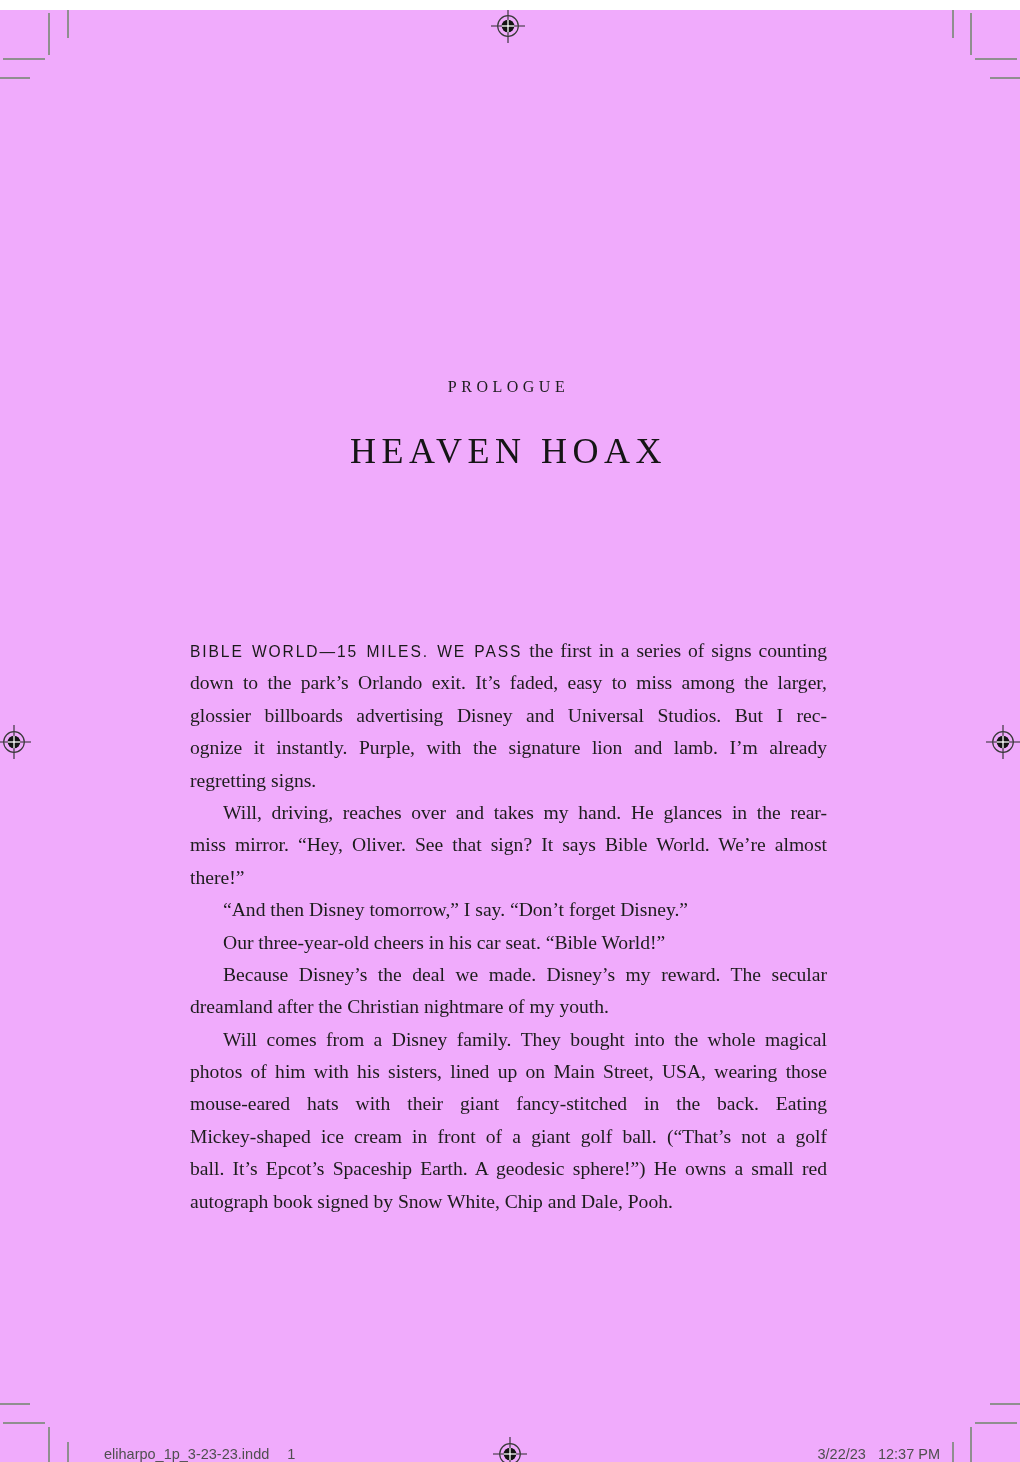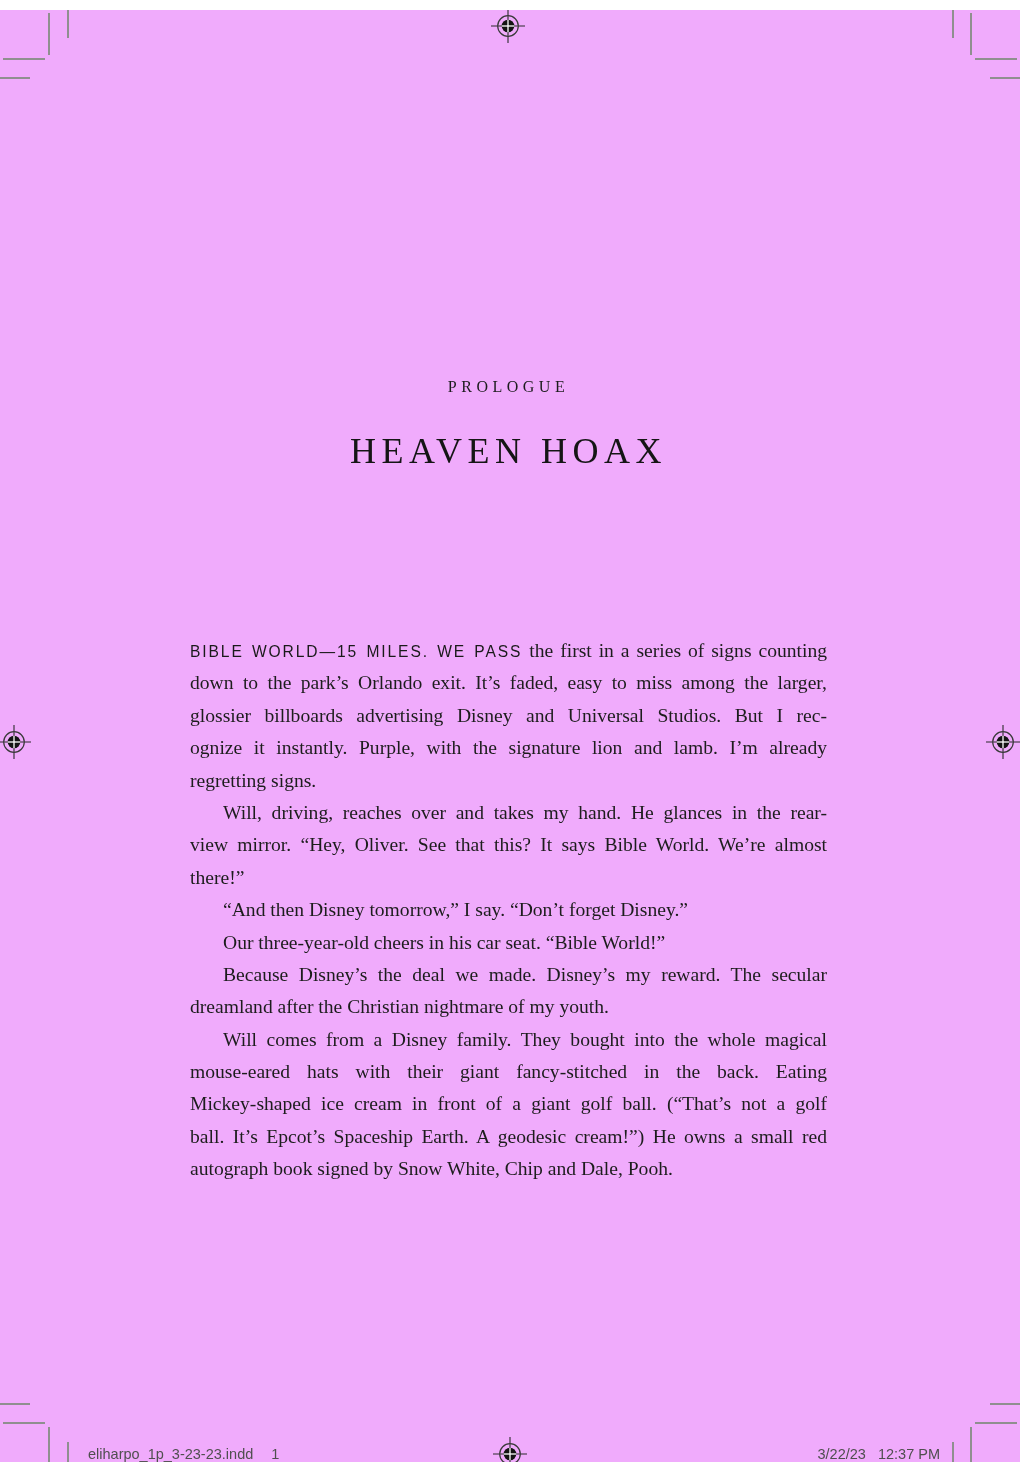--- a/index.html
+++ b/index.html
@@ -64,21 +64,21 @@
 
   
   .slug {
     position: absolute;
     top: 1436px;
     font-family: "Liberation Sans", sans-serif;
     font-size: 14.5px;
     color: #4f4f4f;
     white-space: nowrap;
   }
-  .slug-left { left: 88px; }
+  .slug-left { left: 104px; }
   .slug-right { right: 80px; }
   .slug .gap-wide { display: inline-block; width: 18px; }
   .slug .gap { display: inline-block; width: 12px; }
 </style>
 </head>
 <body>
 
 <div class="canvas">
 
   <div class="regmark" style="left:490px; top:-2px;">
@@ -145,29 +145,30 @@
   <div class="kicker">PROLOGUE</div>
   <div class="chapter-title">HEAVEN HOAX</div>
 
   <div class="bodytext" id="bodyText">
       <div class="line"><span class="leadin">BIBLE WORLD—15 MILES. WE PASS</span> the first in a series of signs counting</div>
       <div class="line">down to the park’s Orlando exit. It’s faded, easy to miss among the larger,</div>
       <div class="line">glossier billboards advertising Disney and Universal Studios. But I rec-</div>
       <div class="line">ognize it instantly. Purple, with the signature lion and lamb. I’m already</div>
       <div class="line lastline">regretting signs.</div>
       <div class="line indent">Will, driving, reaches over and takes my hand. He glances in the rear-</div>
-      <div class="line">view mirror. “Hey, Oliver. See that this? It says Bible World. We’re almost</div>
+      <div class="line">miss mirror. “Hey, Oliver. See that sign? It says Bible World. We’re almost</div>
       <div class="line lastline">there!”</div>
       <div class="line lastline indent">“And then Disney tomorrow,” I say. “Don’t forget Disney.”</div>
       <div class="line lastline indent">Our three-year-old cheers in his car seat. “Bible World!”</div>
       <div class="line indent">Because Disney’s the deal we made. Disney’s my reward. The secular</div>
       <div class="line lastline">dreamland after the Christian nightmare of my youth.</div>
       <div class="line indent">Will comes from a Disney family. They bought into the whole magical</div>
+      <div class="line">photos of him with his sisters, lined up on Main Street, USA, wearing those</div>
       <div class="line">mouse-eared hats with their giant fancy-stitched in the back. Eating</div>
       <div class="line">Mickey-shaped ice cream in front of a giant golf ball. (“That’s not a golf</div>
-      <div class="line">ball. It’s Epcot’s Spaceship Earth. A geodesic cream!”) He owns a small red</div>
+      <div class="line">ball. It’s Epcot’s Spaceship Earth. A geodesic sphere!”) He owns a small red</div>
       <div class="line lastline">autograph book signed by Snow White, Chip and Dale, Pooh.</div>
     </div>
 
   <div class="slug slug-left"><span>eliharpo_1p_3-23-23.indd</span><span class="gap-wide"></span><span>1</span></div>
   <div class="slug slug-right"><span>3/22/23</span><span class="gap"></span><span>12:37 PM</span></div>
 
 </div>
 
 </body></html>

